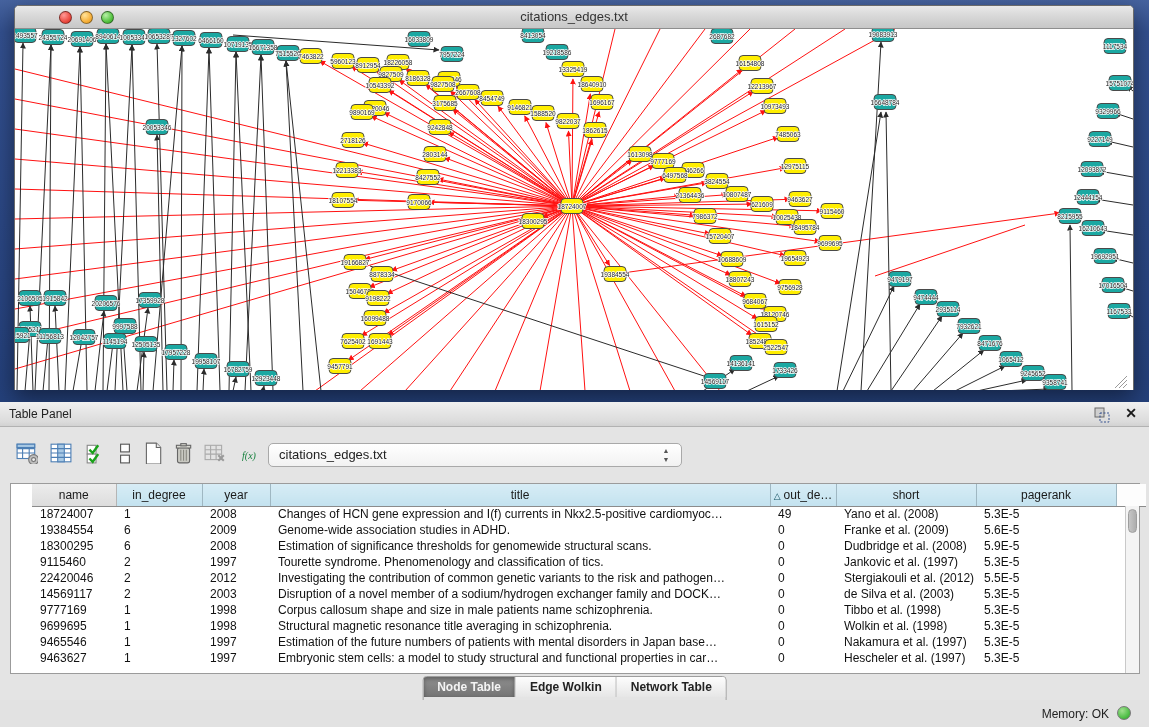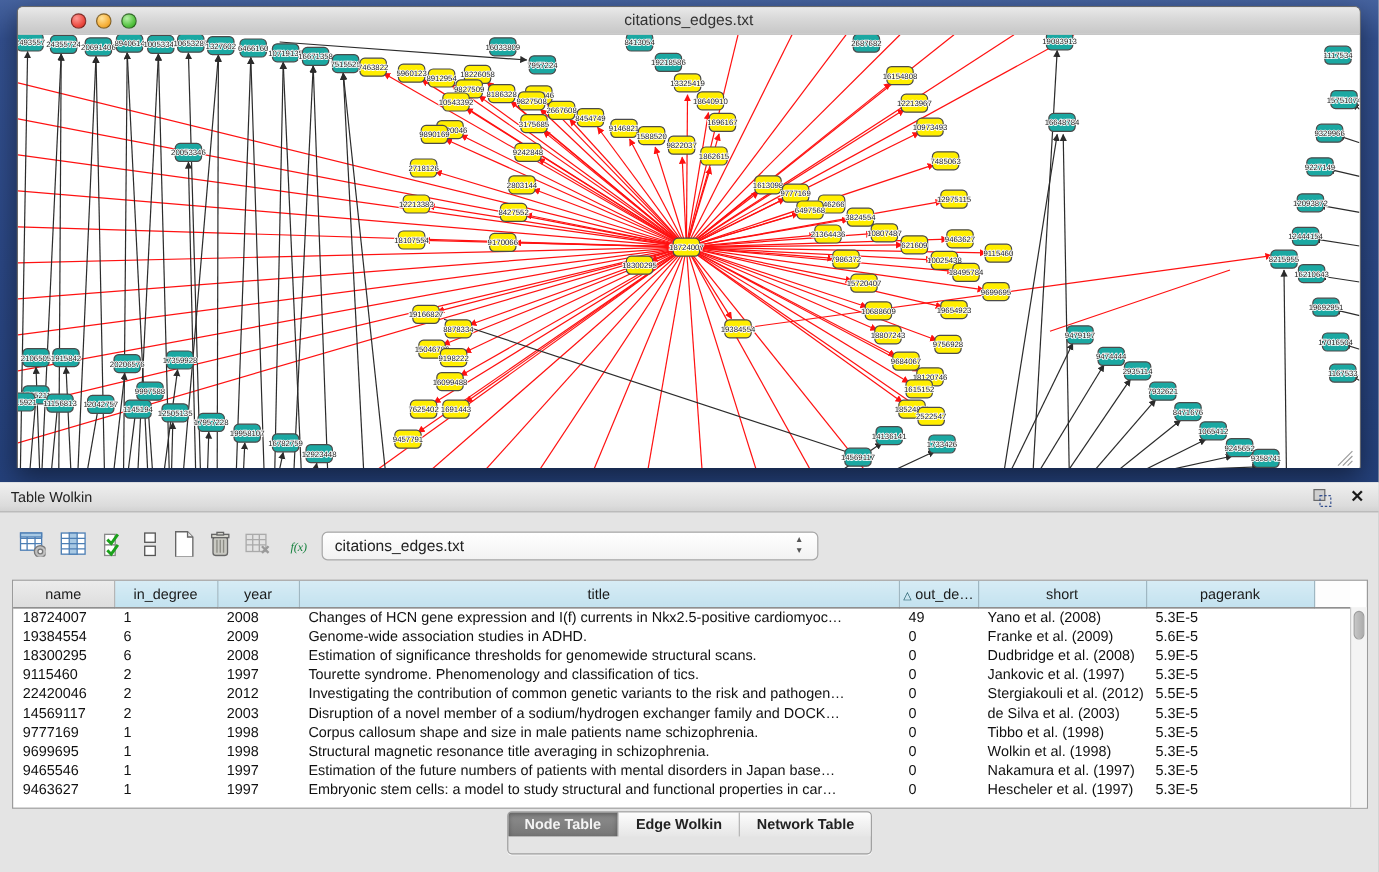--- a/index.html
+++ b/index.html
@@ -36,21 +36,21 @@
   .tbtn{position:absolute;top:14px;width:26px;height:26px;border:none;background:transparent;padding:0;cursor:pointer;}
   .tbtn svg{width:22px;height:22px;}
   #fx-label{font-size:10px;font-style:italic;font-family:"Liberation Serif",serif;color:#15803d;}
   #table-select{position:absolute;left:268px;top:16px;width:414px;height:24px;
     background:linear-gradient(180deg,#ffffff,#f2f2f2);border:1px solid #a9a9a9;border-radius:5px;
     font-size:13px;color:#222;line-height:22px;padding-left:10px;cursor:pointer;}
   #table-select .steppers{position:absolute;right:10px;top:2px;width:10px;height:20px;color:#555;}
   #table-select .steppers div{font-size:7px;line-height:9px;text-align:center;}
 
   #tablebox{position:absolute;left:10px;top:81px;width:1130px;height:191px;
-    background:#fff;border:1px solid #9b9b9b;}
+    background:#fff;border:1px solid #9b9b9b;padding-left:21px;}
   table{border-collapse:collapse;table-layout:fixed;width:1114px;}
   th{height:22px;font-size:12px;font-weight:normal;color:#1a1a1a;
      background:linear-gradient(180deg,#d7ecf5,#c3e2ef);border-right:1px solid #9fb7c2;
      border-bottom:1px solid #8b8b8b;overflow:hidden;white-space:nowrap;cursor:pointer;}
   th.gray{background:linear-gradient(180deg,#ececec,#dddddd);border-right:1px solid #b5b5b5;}
   th.filler{background:#fdfdfd;border-right:none;border-bottom:1px solid #8b8b8b;}
   td{height:16px;font-size:12px;color:#111;padding:0 0 0 8px;overflow:hidden;white-space:nowrap;cursor:default;}
   .sort-tri{font-size:9px;margin-right:3px;color:#13505f;}
   #vscroll{position:absolute;right:0;top:22px;width:14px;height:167px;background:#f4f4f4;border-left:1px solid #c9c9c9;}
   #vscroll .thumb{position:absolute;left:2px;top:3px;width:9px;height:24px;border-radius:5px;
@@ -750,21 +750,21 @@
             <line x1="1100" y1="359" x2="1112" y2="347" stroke="#9a9a9a" stroke-width="1"></line>
             <line x1="1104" y1="359" x2="1112" y2="351" stroke="#9a9a9a" stroke-width="1"></line>
             <line x1="1108" y1="359" x2="1112" y2="355" stroke="#9a9a9a" stroke-width="1"></line>
           </svg>
       </div>
     </div>
   </div>
 
   <div id="table-panel">
     <div id="panel-header">
-      <span id="panel-title">Table Wolkin</span>
+      <span id="panel-title">Table Panel</span>
       <span id="panel-float">
         <svg width="18" height="18" viewBox="0 0 18 18">
           <rect x="2" y="2" width="9" height="9" fill="#cfcfcf" stroke="#6a6a6a"></rect>
           <rect x="7" y="7" width="9" height="9" fill="none" stroke="#35508f" stroke-dasharray="2,1.5"></rect>
         </svg>
       </span>
       <span id="panel-close">✕</span>
     </div>
 
     <div id="toolbar">
@@ -948,14 +948,18 @@
           <div class="thumb"></div>
         </div>
     </div>
 
     <div id="tabbar">
         <div class="tab active">Node Table</div>
         <div class="tab">Edge Wolkin</div>
         <div class="tab">Network Table</div>
       </div>
 
+    <div id="statusbar">
+      <span id="memory-label">Memory: OK</span>
+      <span id="memory-dot"></span>
+    </div>
   </div>
 </div>
 
 </body></html>

